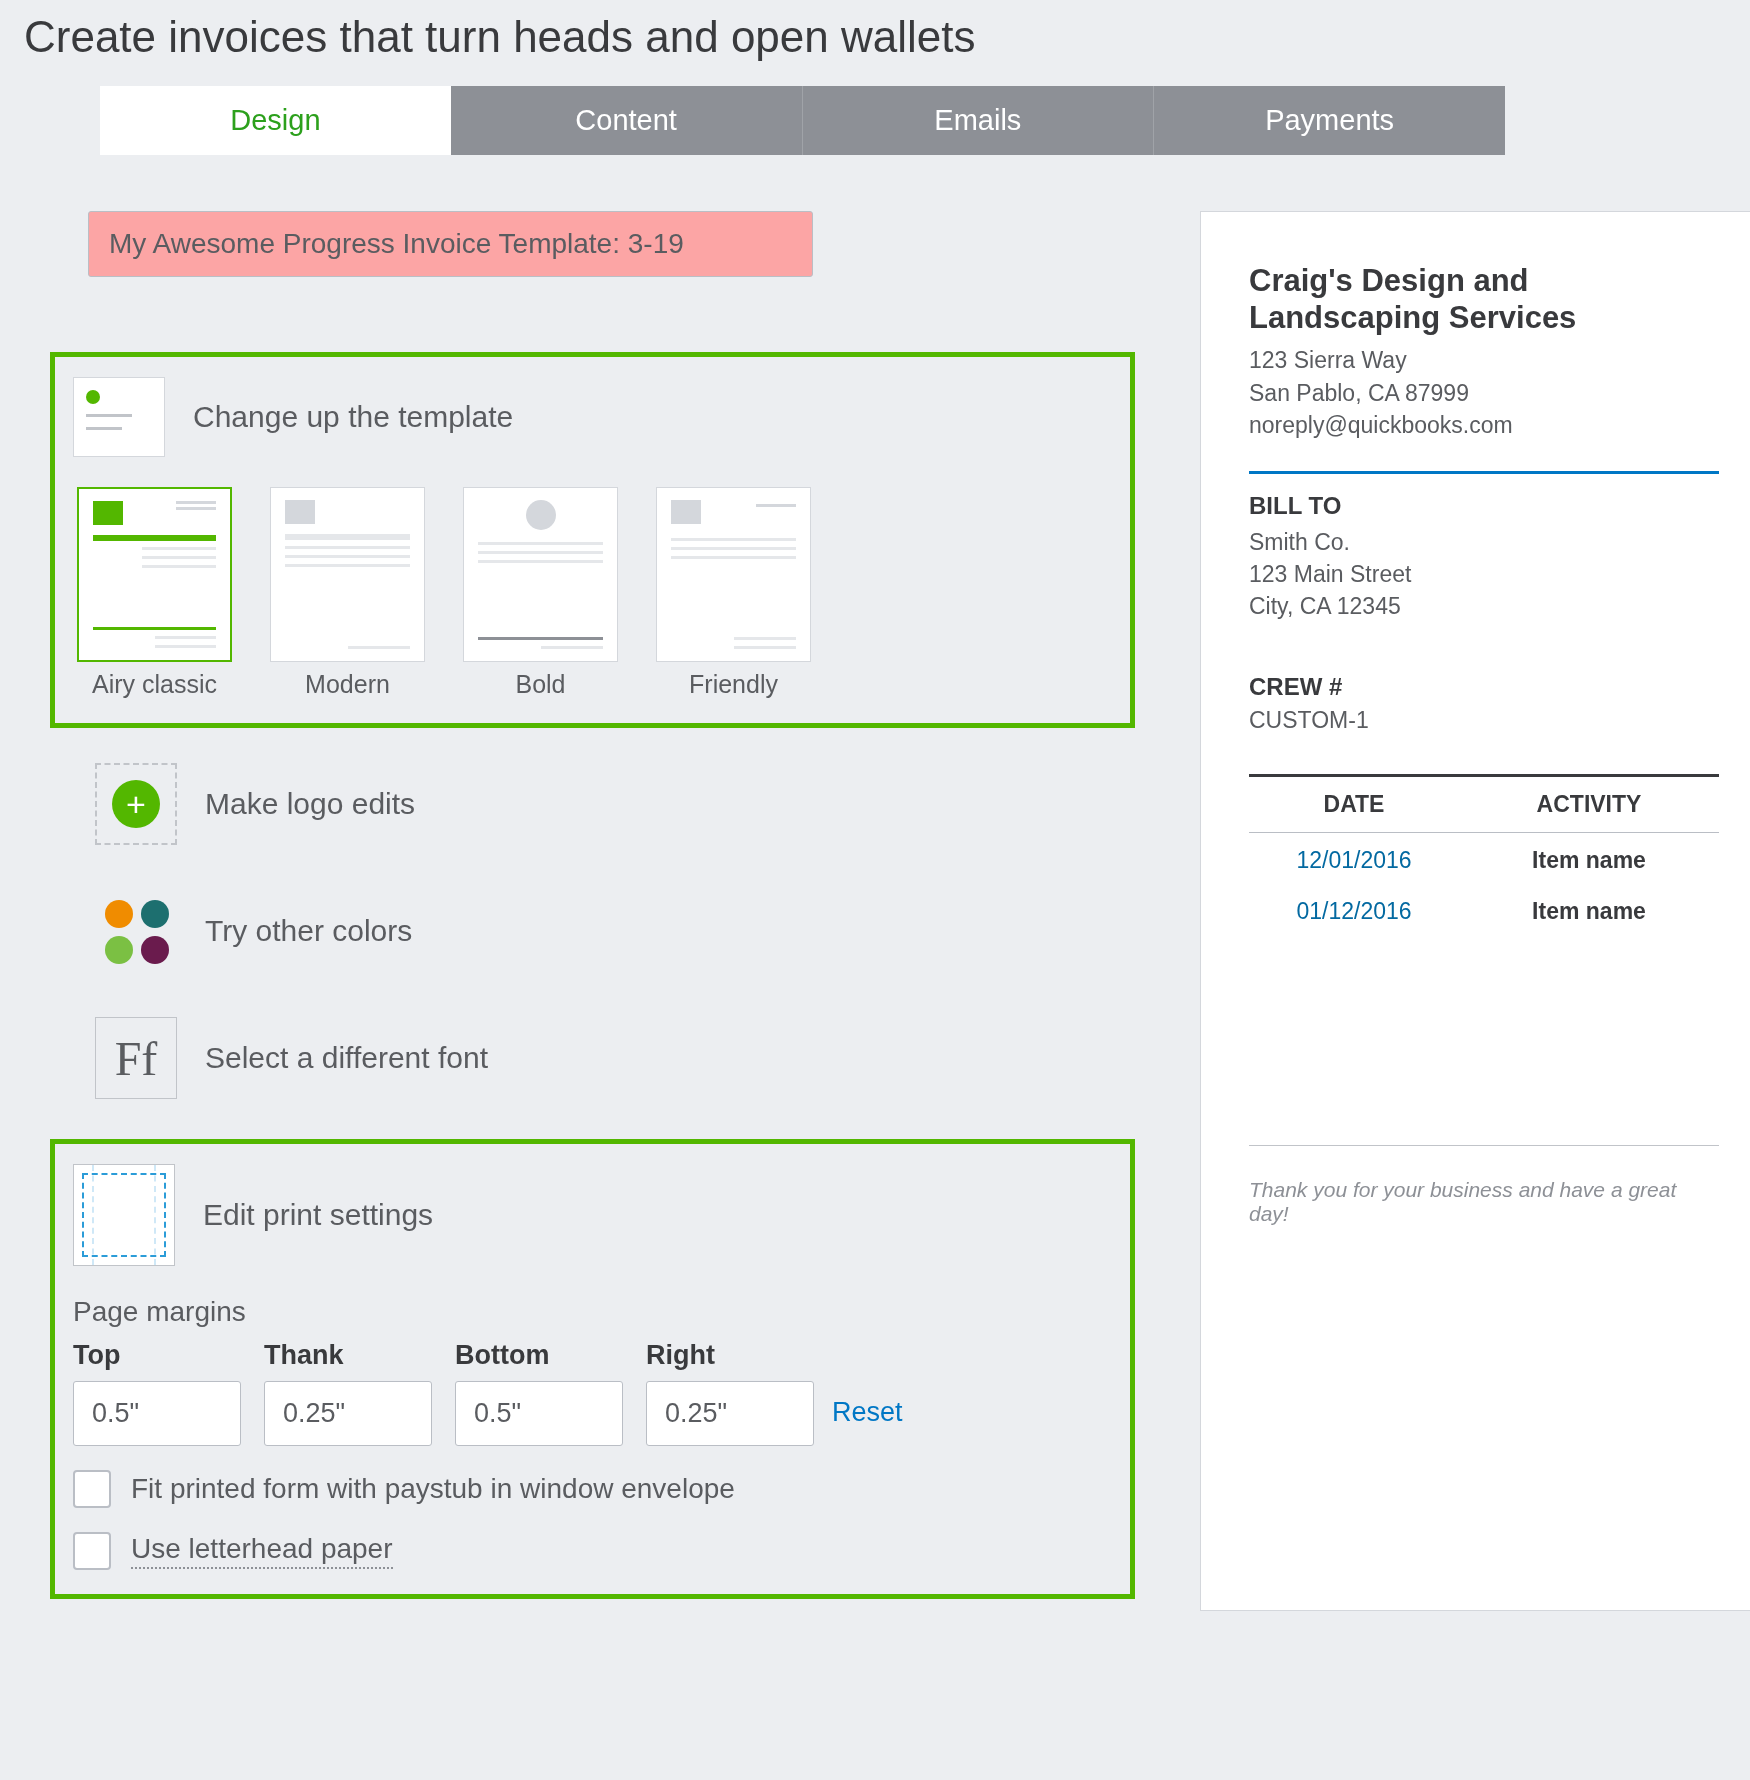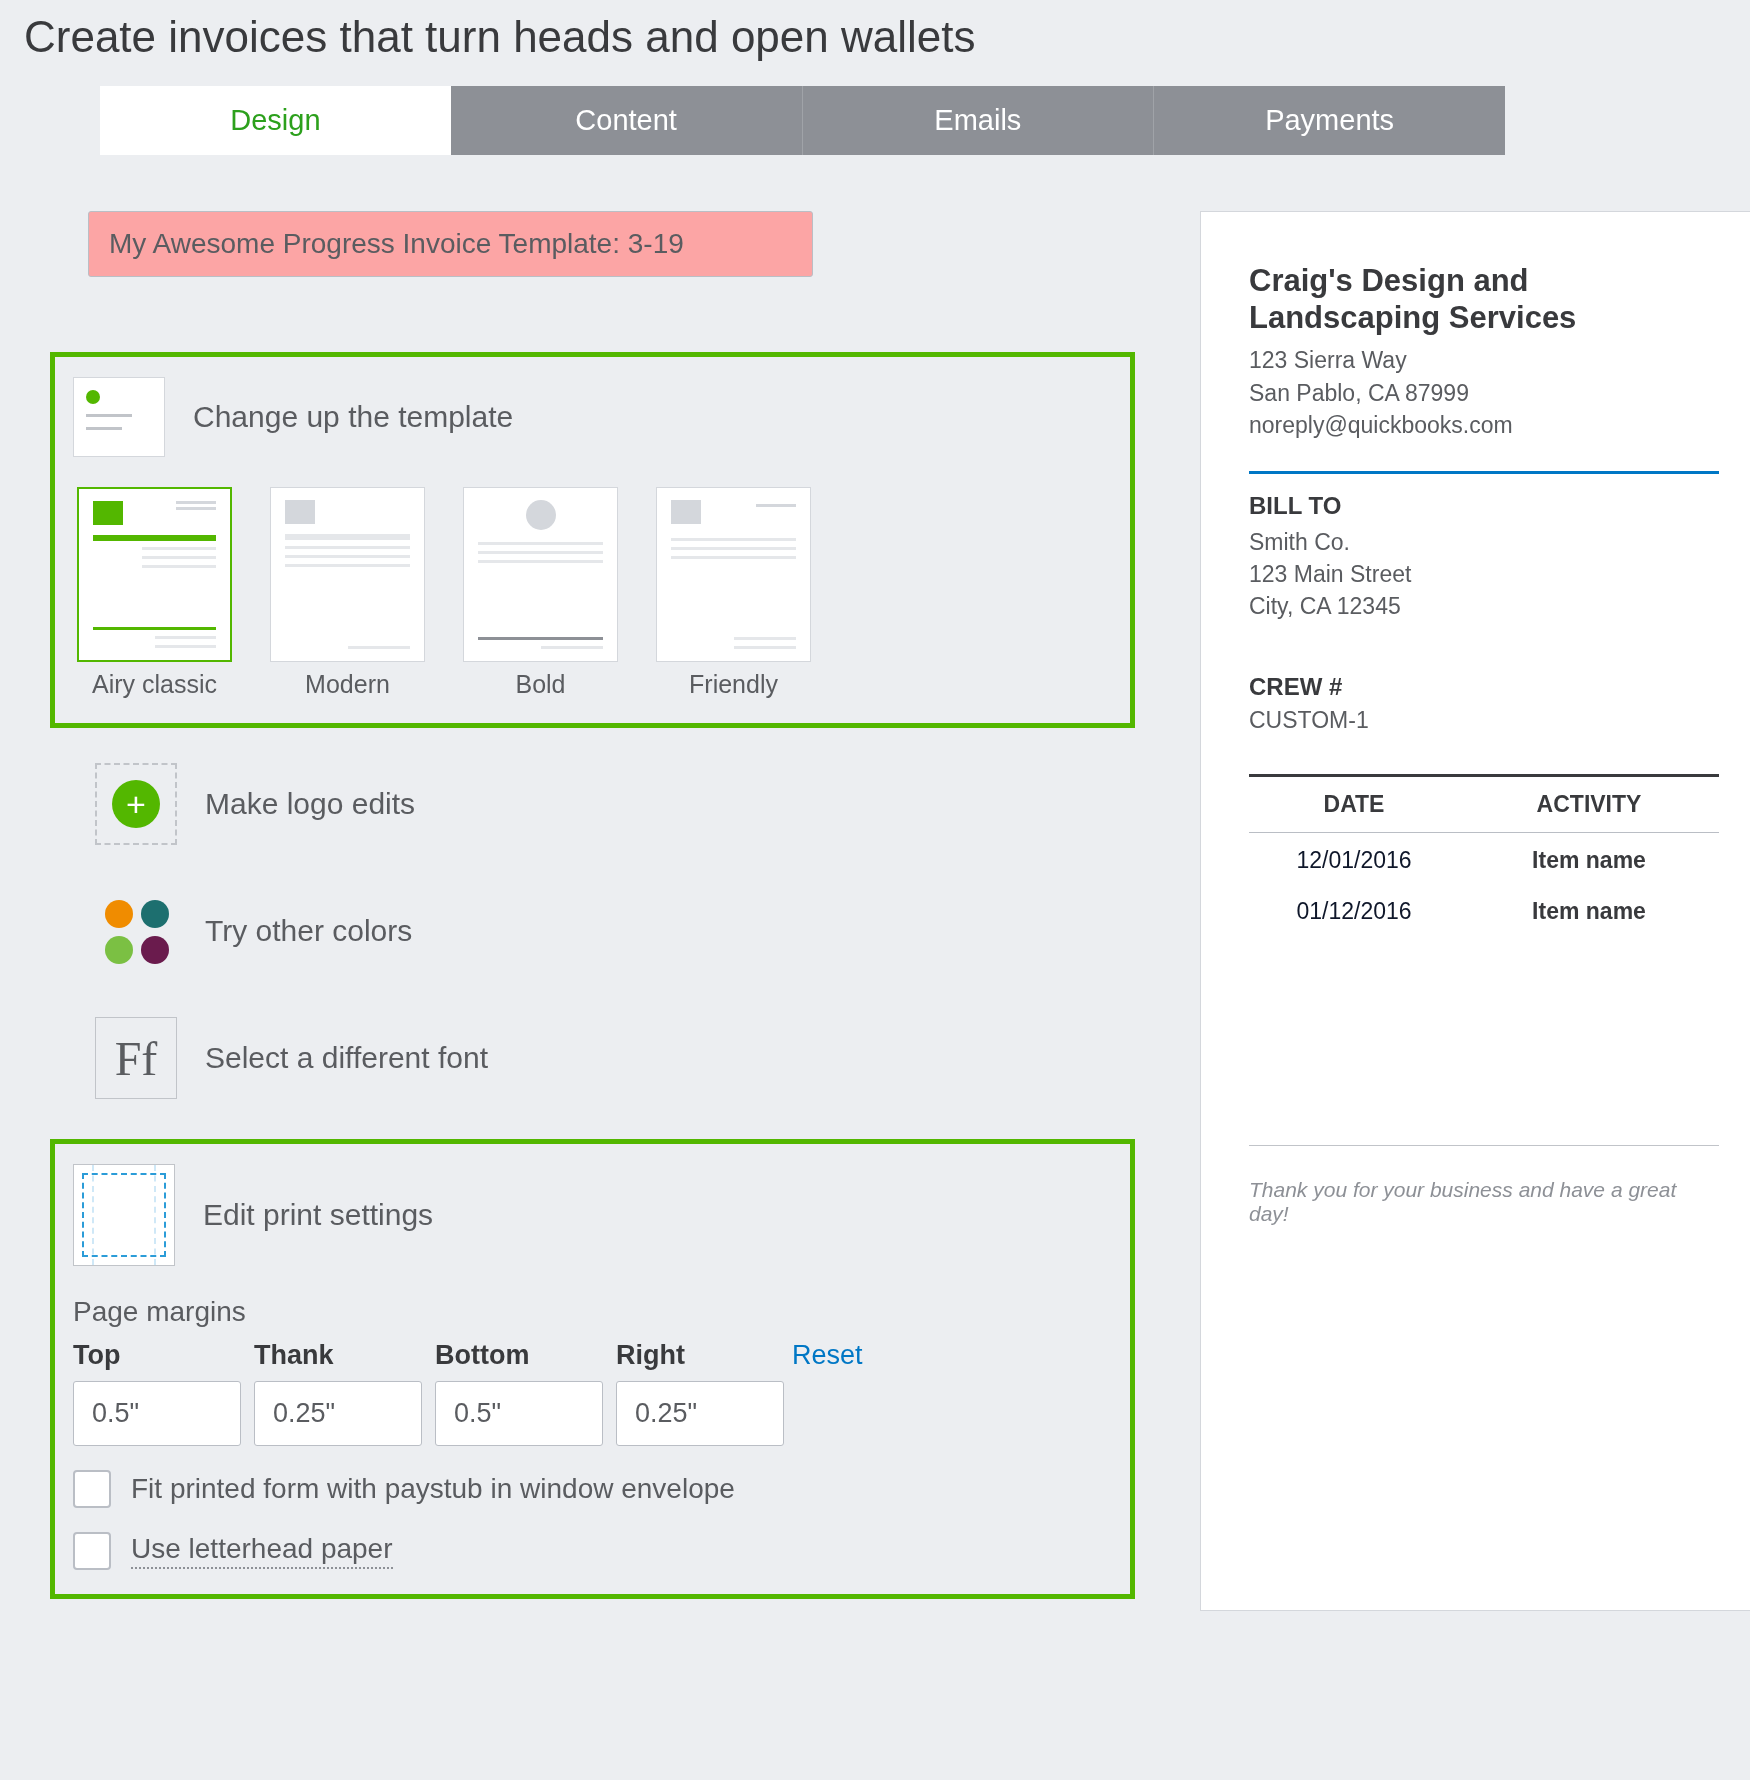--- a/index.html
+++ b/index.html
@@ -153,21 +153,21 @@
     background:#fff; position:relative; padding:8px;
   }
   .print-icon .inner {
     position:absolute; inset:8px; border:2px dashed #2b9cd8;
   }
   .print-icon .ml { position:absolute; top:0;bottom:0;left:18px;width:0;border-left:2px dashed #cfe8f7;}
   .print-icon .mr { position:absolute; top:0;bottom:0;right:18px;width:0;border-left:2px dashed #cfe8f7;}
 
   .margins-section { margin-top: 18px; }
   .margins-title { font-size: 28px; color:#5a5c60; margin-bottom: 12px; }
-  .margins-row { display:flex; align-items:flex-start; gap: 13px; }
+  .margins-row { display:flex; align-items:flex-end; gap: 23px; }
   .margin-field { display:flex;flex-direction:column; }
   .margin-field label { font-size: 27px; font-weight:600; color:#393a3d; margin-bottom:10px;}
   .margin-field input {
     width: 168px; padding:16px 18px; font-size:27px;color:#5a5c60;
     border:1.5px solid #babec5; border-radius:3px; background:#fff;
   }
   .reset-link { color:#0077c5; font-size:27px; cursor:pointer; margin-bottom:18px; margin-left:-5px;}
 
   .check-row { display:flex;align-items:center;margin-top:24px;cursor:pointer;}
   .checkbox { width:38px;height:38px;border:2px solid #babec5;border-radius:4px;background:#fff;margin-right:20px;flex-shrink:0;}
@@ -185,21 +185,21 @@
   .blue-rule { border:none;border-top:3px solid #0077c5;margin:30px 0 18px 0;}
   .section-h { font-size:24px;font-weight:700;margin-bottom:6px;}
   .bill-line { font-size:23px;color:#5a5c60;line-height:1.4;}
   .crew-val { font-size:23px;color:#5a5c60;margin-top:6px;}
   .tbl { width:100%;margin-top:40px;text-align:center;}
   .tbl-head { display:flex;border-top:3px solid #393a3d;border-bottom:1.5px solid #babec5;padding:14px 0;}
   .tbl-head .h { font-weight:700;font-size:23px;}
   .col-date{width:210px;}
   .col-act{flex:1;}
   .tbl-row { display:flex;padding:14px 0 10px 0;font-size:23px;}
-  .tbl-row .d{width:210px;color:#0f172a;}
+  .tbl-row .d{width:210px;color:#0369a1;}
   .tbl-row .a{flex:1;font-weight:700;}
   .thin-rule { border:none;border-top:1.5px solid #c1c4c9;margin-top:210px;}
   .thanks { font-style:italic;font-size:21px;color:#8d9096;margin-top:32px;}
 </style>
 </head>
 <body>
 
 <h1 class="page-title">Create invoices that turn heads and open wallets</h1>
 
 <div class="tabs">

